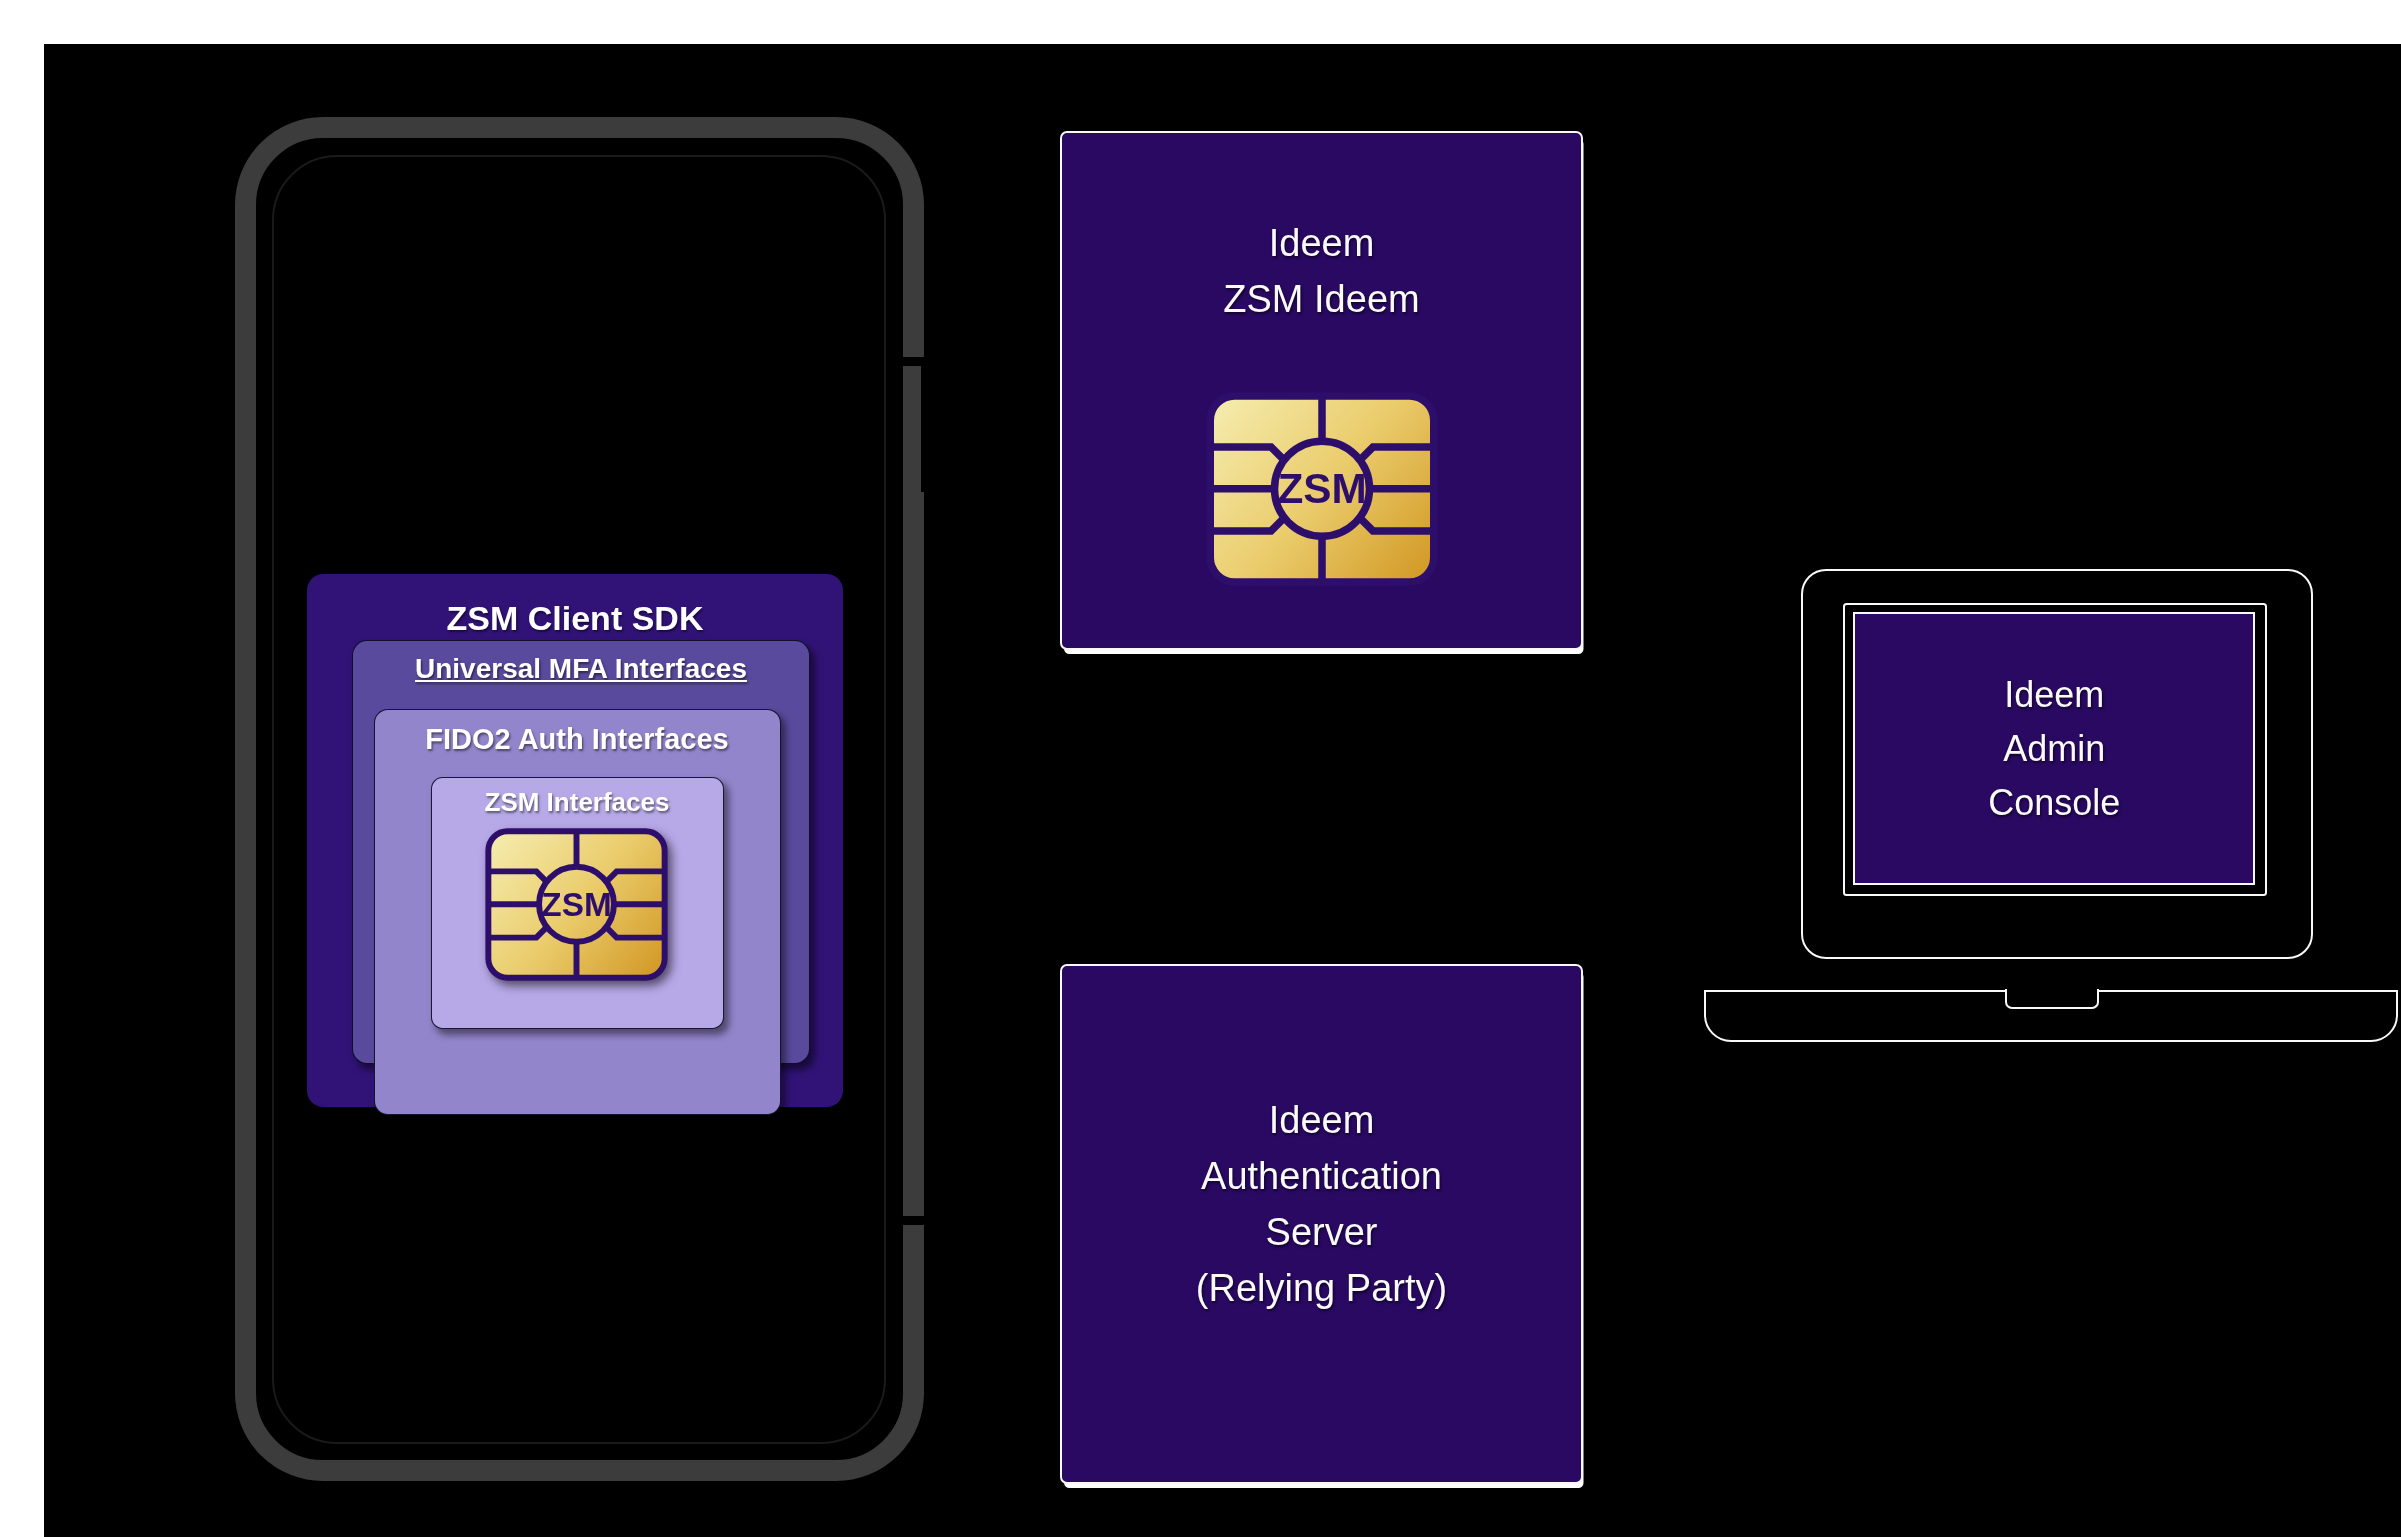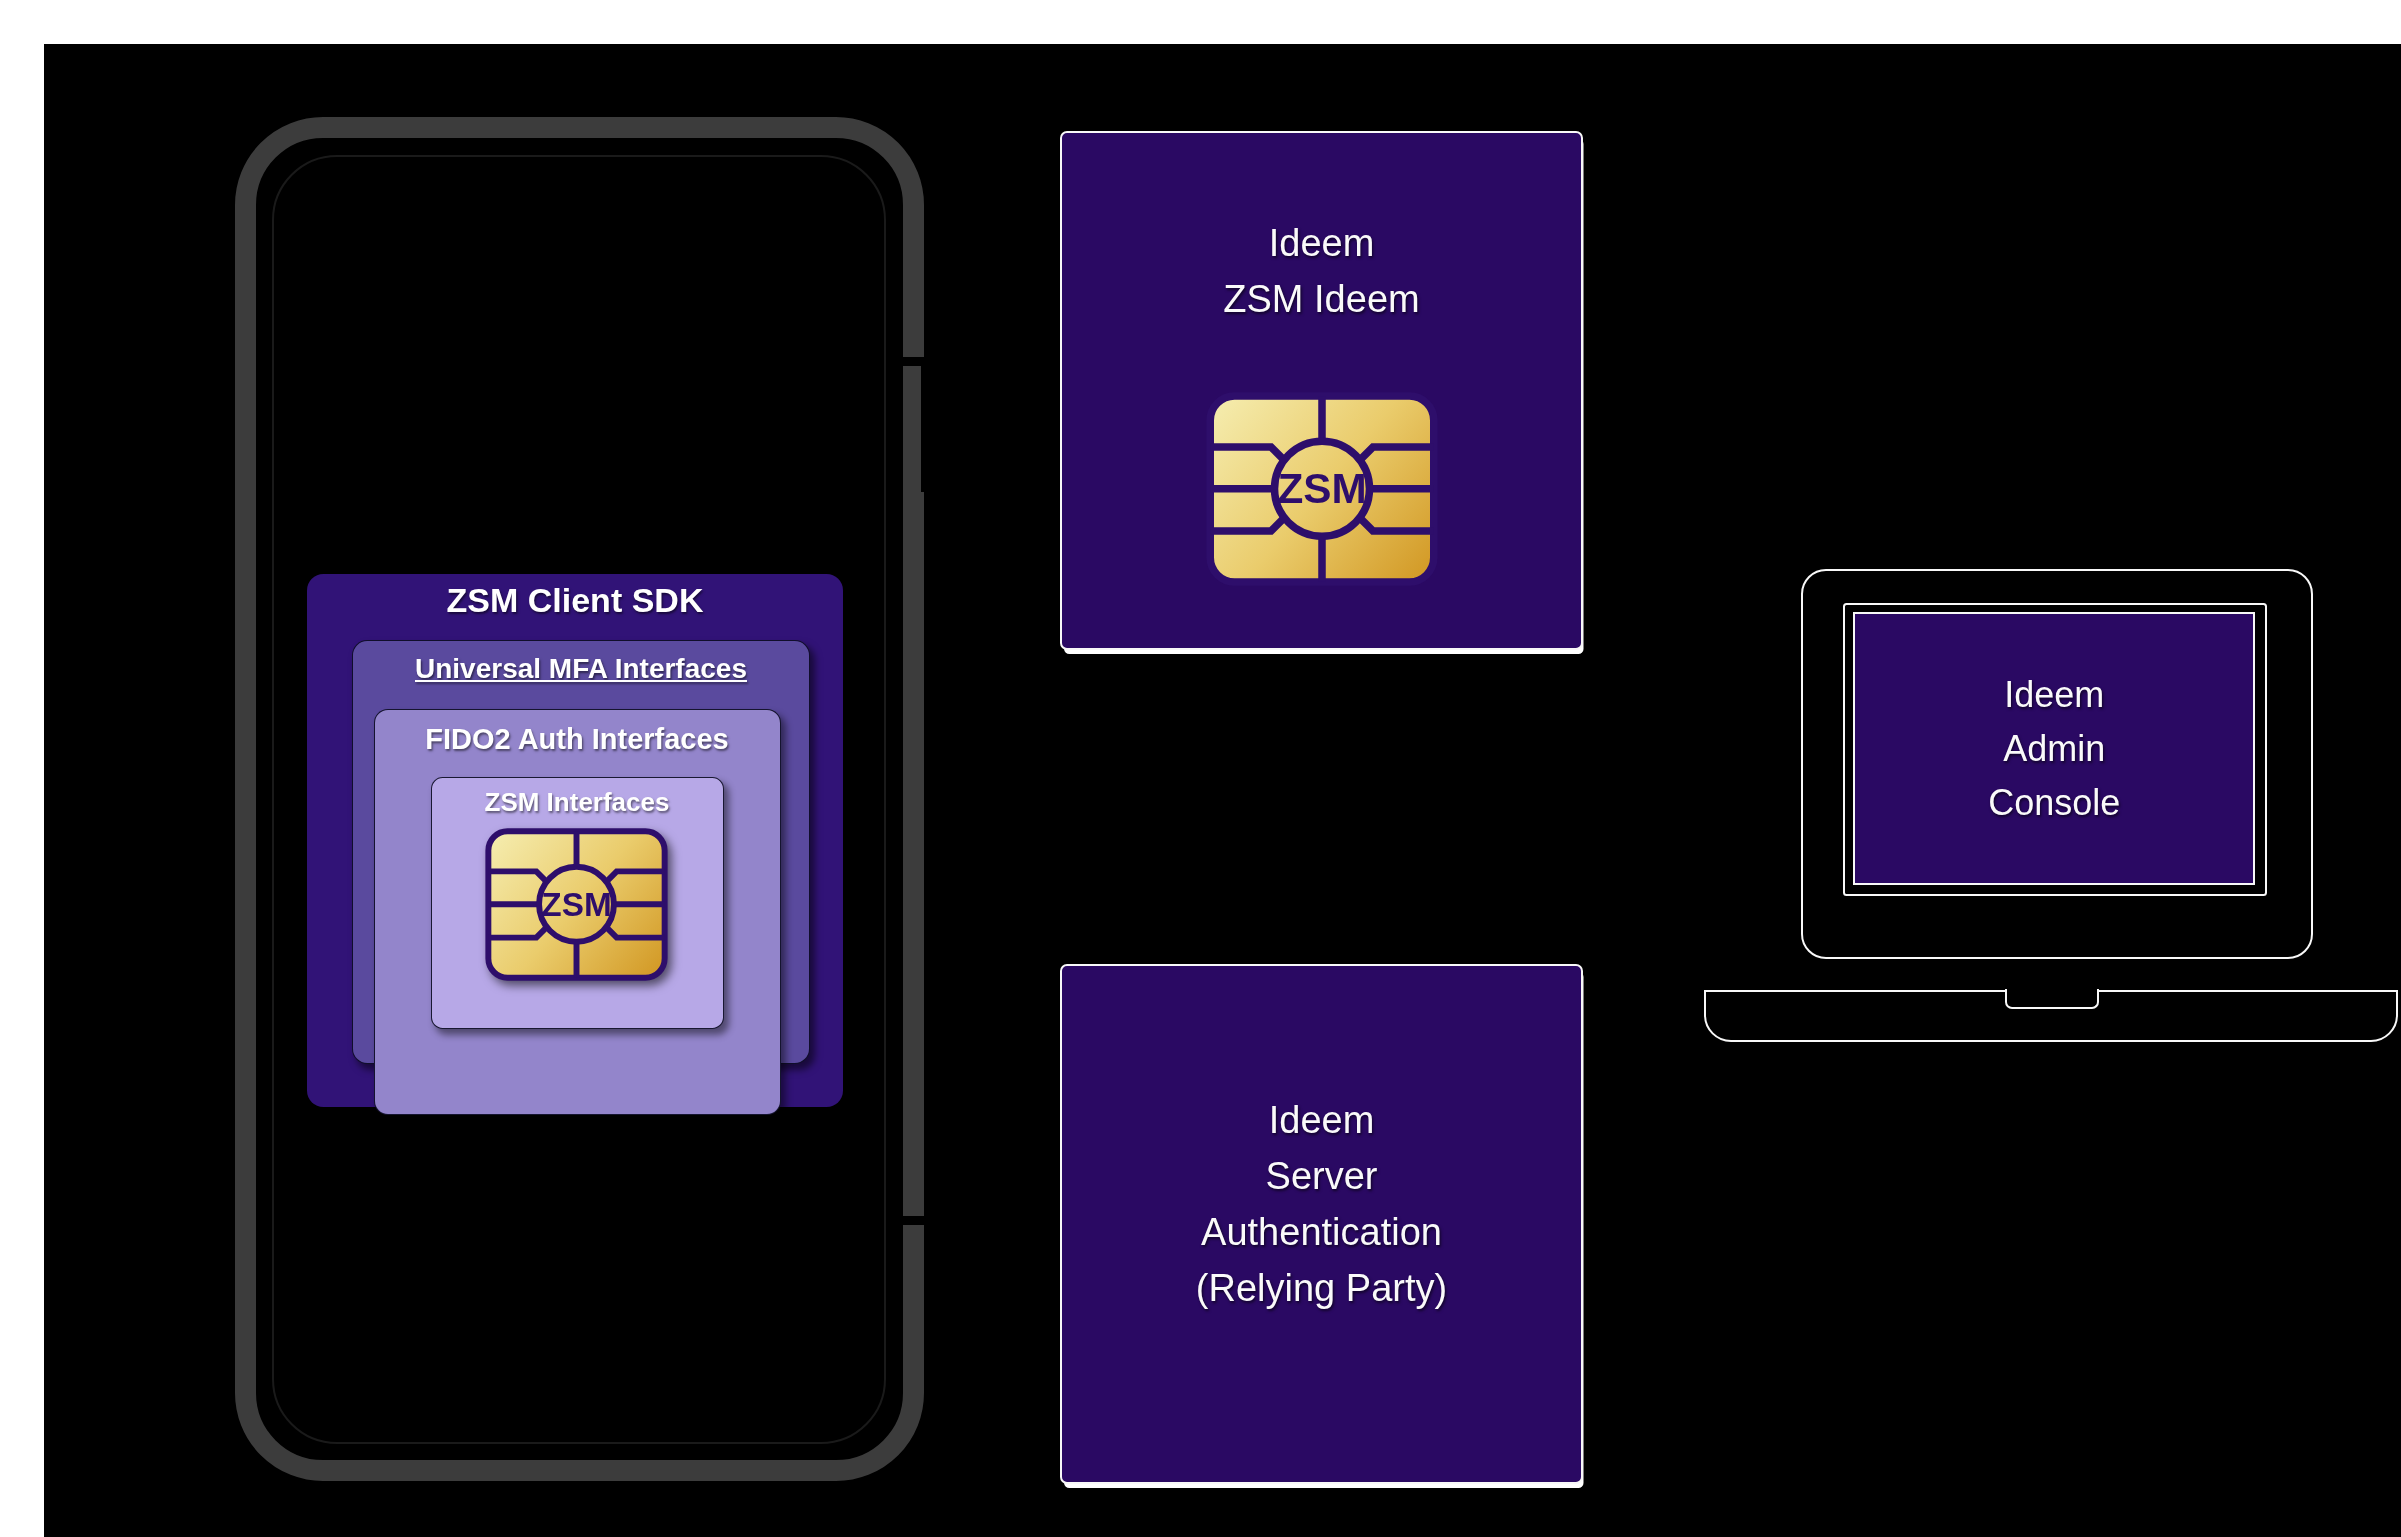--- a/index.html
+++ b/index.html
@@ -31,21 +31,21 @@
   .layer{ box-sizing:border-box; position:absolute; }
   .layer-title{
     text-align:center; color:#ffffff; font-weight:bold;
     text-shadow:1.2px 1.8px 2.3px rgba(0,0,0,0.5); white-space:nowrap;
   }
   .sdk-box{
     left:263px; top:530px; width:536px; height:533px;
     background:var(--sdk-purple,#311377); border-radius:16.4px;
     box-shadow:5.9px 7px 8.2px rgba(0,0,0,0.55);
   }
-  .sdk-box > .layer-title{ padding-top:7px; font-size:34px; }
+  .sdk-box > .layer-title{ padding-top:25px; font-size:34px; }
   .mfa-box{
     left:45px; top:66px; width:458px; height:424px;
     background:var(--mfa-purple,#5a4a9e); border:1.8px solid rgba(8,8,30,0.9); border-radius:15.3px;
     box-shadow:4.7px 5.9px 7px rgba(0,0,0,0.5);
   }
   .mfa-box > .layer-title{ padding-top:11.7px; font-size:28px;text-decoration:underline; }
   .fido-box{
     left:20.5px; top:68px; width:407px; height:406px;
     background:var(--fido-purple,#9385cb); border:1.8px solid rgba(8,8,30,0.9); border-radius:14px;
     box-shadow:4.7px 5.9px 7px rgba(0,0,0,0.45);
@@ -188,22 +188,22 @@
           <path d="M393,240 H288 L257,209"></path>
           <circle cx="200" cy="167" r="82" fill="url(#gold2)"></circle>
         </g>
         <text class="chip-text" x="200" y="192" text-anchor="middle" font-size="73" fill="#2e0e6b">ZSM</text>
       </svg>
     </div>
 
     <div class="panel auth-server-box">
       <div class="text-block">
         <div class="line">Ideem</div>
+        <div class="line">Authentication</div>
         <div class="line">Server</div>
-        <div class="line">Authentication</div>
         <div class="line">(Relying Party)</div>
       </div>
     </div>
 
     <div class="laptop-lid">
       <div class="laptop-screen">
         <div class="console-box">
           <div class="line">Ideem</div>
           <div class="line">Admin</div>
           <div class="line">Console</div>

